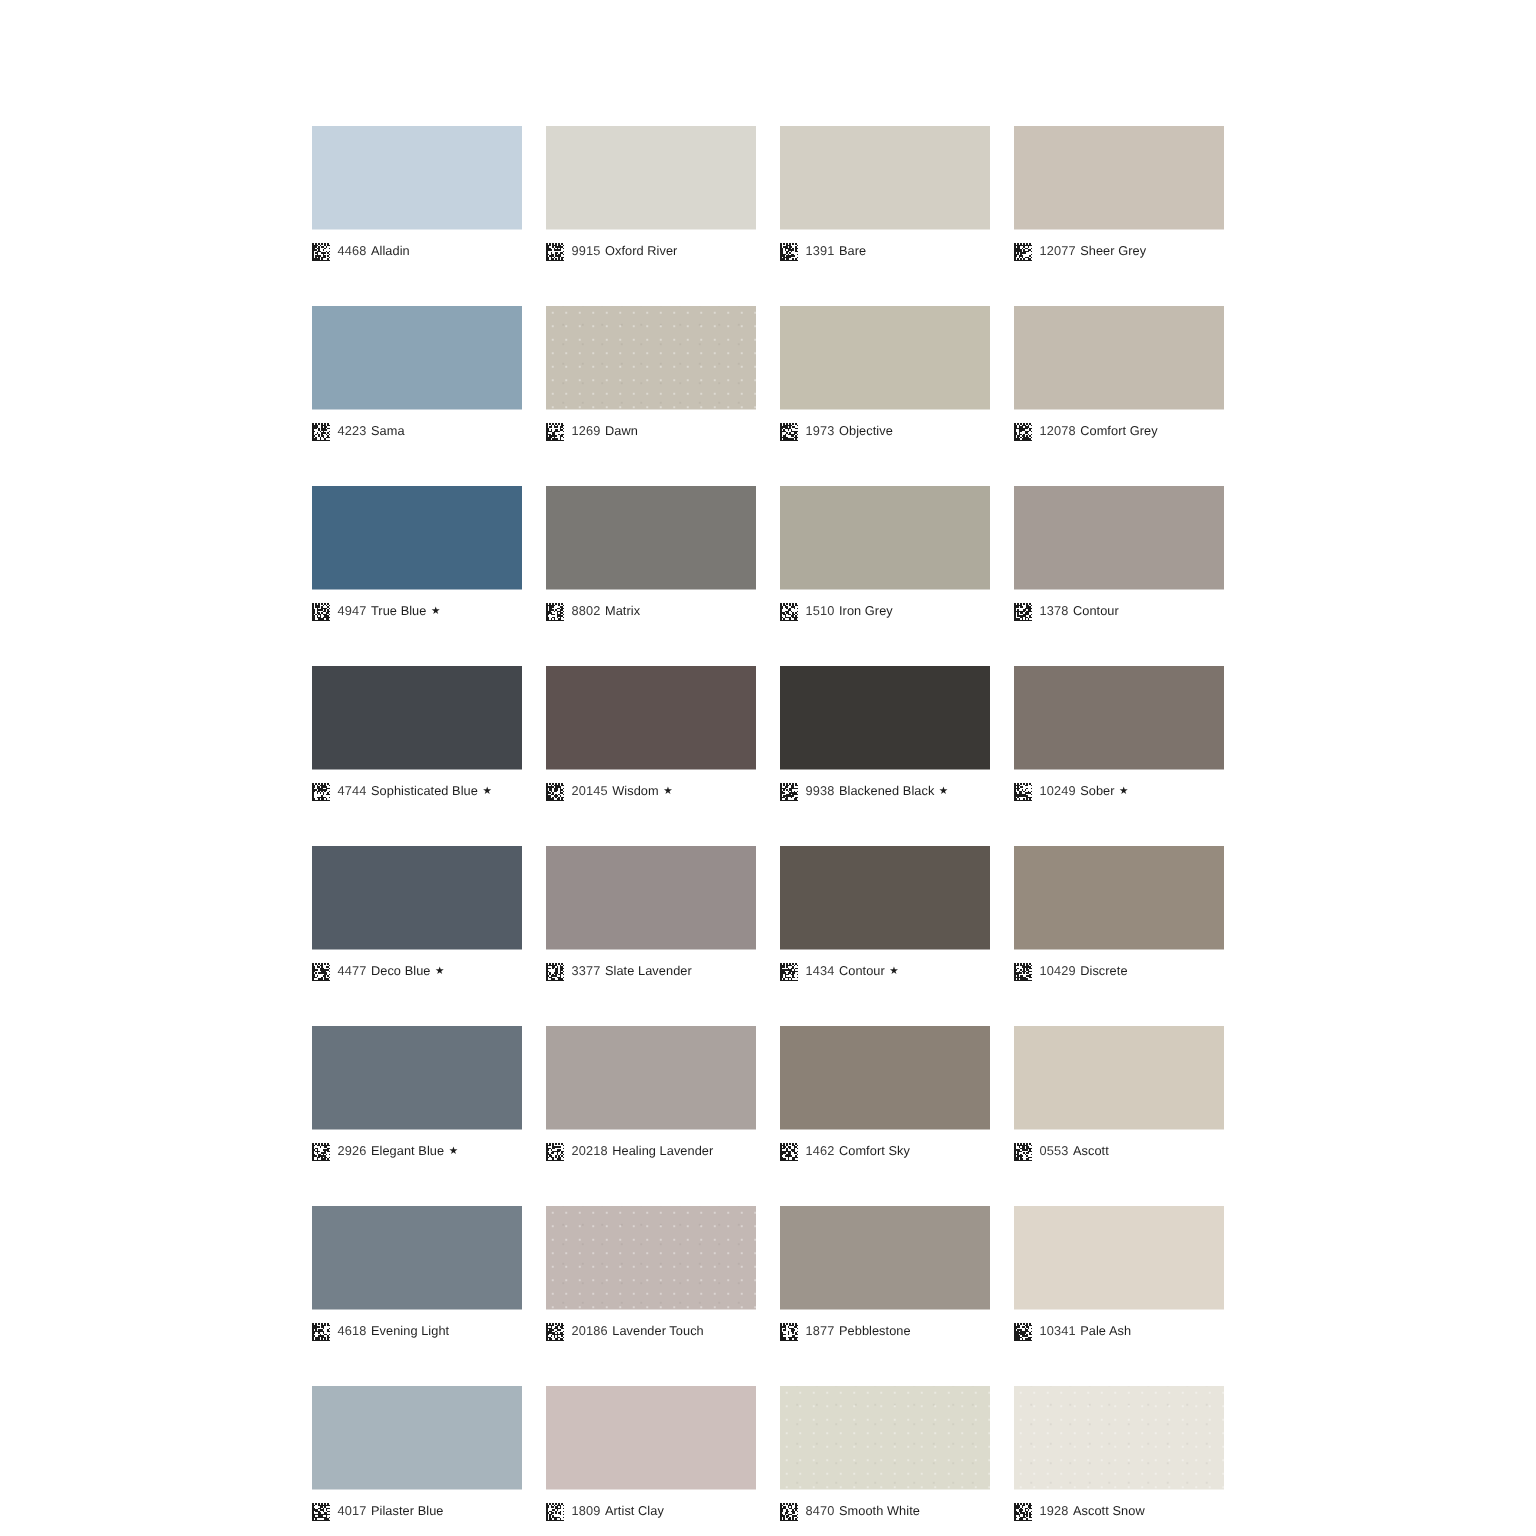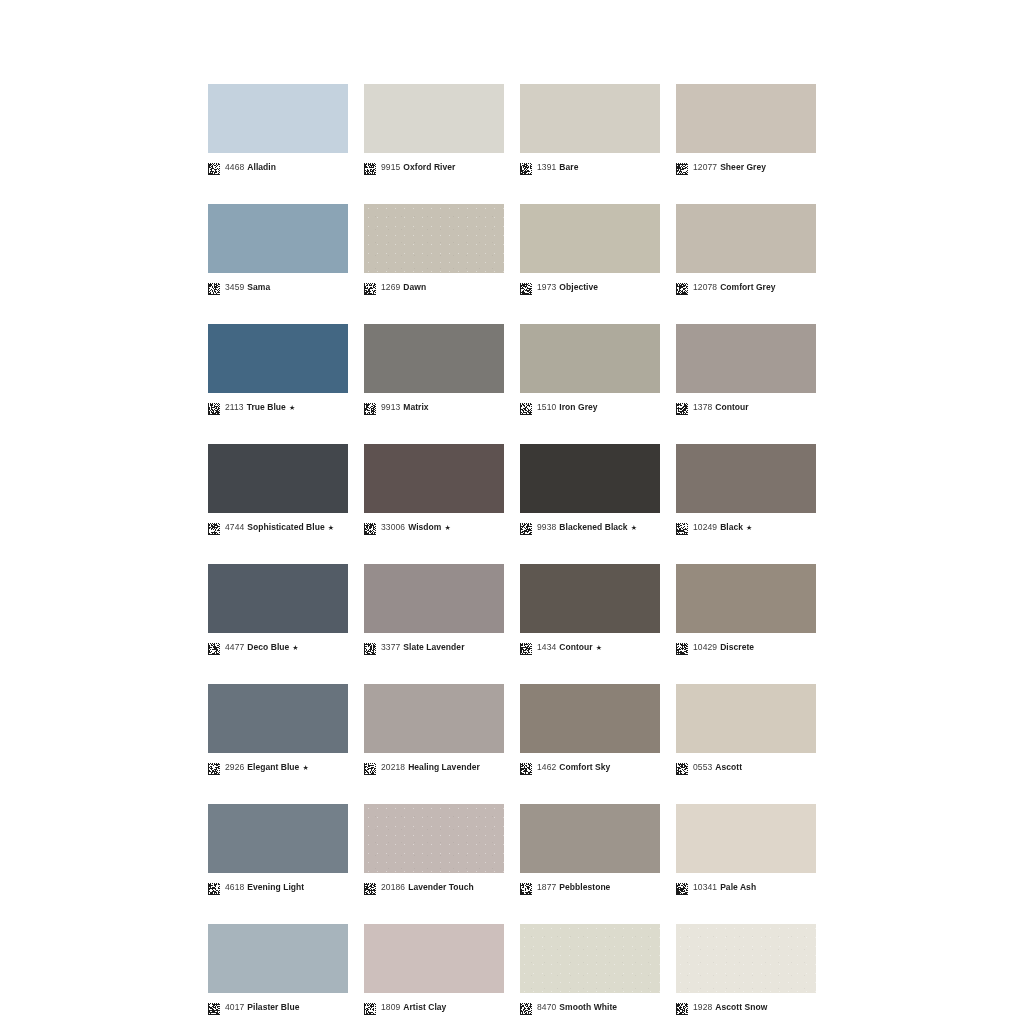--- a/index.html
+++ b/index.html
@@ -89,21 +89,21 @@
   .swatch-code {
     font-size: 8.5px;
     color: #3b3b3b;
     font-weight: 400;
     letter-spacing: 0.1px;
   }
 
   .swatch-name {
     font-size: 8.5px;
     color: #1d1d1d;
-    font-weight: 700;
+    font-weight: 400;
     margin-left: 3px;
     letter-spacing: 0.05px;
   }
 
   .swatch-star {
     font-size: 7px;
     color: #1d1d1d;
     margin-left: 3px;
     line-height: 1;
   }
@@ -598,21 +598,21 @@
                 <rect x="4" y="11" width="1" height="1"></rect>
                 <rect x="5" y="11" width="1" height="1"></rect>
                 <rect x="6" y="11" width="1" height="1"></rect>
                 <rect x="7" y="11" width="1" height="1"></rect>
                 <rect x="8" y="11" width="1" height="1"></rect>
                 <rect x="9" y="11" width="1" height="1"></rect>
                 <rect x="10" y="11" width="1" height="1"></rect>
                 <rect x="11" y="11" width="1" height="1"></rect>
               </g>
             </svg></span>
-          <span class="swatch-code">3459</span>
+          <span class="swatch-code">4223</span>
           <span class="swatch-name">Sama</span>
         </div>
       </div>
       <div class="swatch-card">
         <div class="swatch-chip speckle" style="background: rgb(199, 193, 180);"></div>
         <div class="swatch-caption">
           <span class="code-icon"><svg viewBox="0 0 12 12" width="12" height="12" shape-rendering="crispEdges">
               <rect width="12" height="12" fill="#ffffff"></rect>
               <g fill="#1a1a1a">
                 <rect x="0" y="0" width="1" height="1"></rect>
@@ -1011,21 +1011,21 @@
                 <rect x="4" y="11" width="1" height="1"></rect>
                 <rect x="5" y="11" width="1" height="1"></rect>
                 <rect x="6" y="11" width="1" height="1"></rect>
                 <rect x="7" y="11" width="1" height="1"></rect>
                 <rect x="8" y="11" width="1" height="1"></rect>
                 <rect x="9" y="11" width="1" height="1"></rect>
                 <rect x="10" y="11" width="1" height="1"></rect>
                 <rect x="11" y="11" width="1" height="1"></rect>
               </g>
             </svg></span>
-          <span class="swatch-code">2113</span>
+          <span class="swatch-code">4947</span>
           <span class="swatch-name">True Blue</span>
           <span class="swatch-star">★</span>
         </div>
       </div>
       <div class="swatch-card">
         <div class="swatch-chip" style="background: rgb(122, 120, 116);"></div>
         <div class="swatch-caption">
           <span class="code-icon"><svg viewBox="0 0 12 12" width="12" height="12" shape-rendering="crispEdges">
               <rect width="12" height="12" fill="#ffffff"></rect>
               <g fill="#1a1a1a">
@@ -1112,21 +1112,21 @@
                 <rect x="4" y="11" width="1" height="1"></rect>
                 <rect x="5" y="11" width="1" height="1"></rect>
                 <rect x="6" y="11" width="1" height="1"></rect>
                 <rect x="7" y="11" width="1" height="1"></rect>
                 <rect x="8" y="11" width="1" height="1"></rect>
                 <rect x="9" y="11" width="1" height="1"></rect>
                 <rect x="10" y="11" width="1" height="1"></rect>
                 <rect x="11" y="11" width="1" height="1"></rect>
               </g>
             </svg></span>
-          <span class="swatch-code">9913</span>
+          <span class="swatch-code">8802</span>
           <span class="swatch-name">Matrix</span>
         </div>
       </div>
       <div class="swatch-card">
         <div class="swatch-chip" style="background: rgb(174, 170, 156);"></div>
         <div class="swatch-caption">
           <span class="code-icon"><svg viewBox="0 0 12 12" width="12" height="12" shape-rendering="crispEdges">
               <rect width="12" height="12" fill="#ffffff"></rect>
               <g fill="#1a1a1a">
                 <rect x="0" y="0" width="1" height="1"></rect>
@@ -1513,21 +1513,21 @@
                 <rect x="4" y="11" width="1" height="1"></rect>
                 <rect x="5" y="11" width="1" height="1"></rect>
                 <rect x="6" y="11" width="1" height="1"></rect>
                 <rect x="7" y="11" width="1" height="1"></rect>
                 <rect x="8" y="11" width="1" height="1"></rect>
                 <rect x="9" y="11" width="1" height="1"></rect>
                 <rect x="10" y="11" width="1" height="1"></rect>
                 <rect x="11" y="11" width="1" height="1"></rect>
               </g>
             </svg></span>
-          <span class="swatch-code">33006</span>
+          <span class="swatch-code">20145</span>
           <span class="swatch-name">Wisdom</span>
           <span class="swatch-star">★</span>
         </div>
       </div>
       <div class="swatch-card">
         <div class="swatch-chip speckle-dark" style="background: rgb(58, 56, 53);"></div>
         <div class="swatch-caption">
           <span class="code-icon"><svg viewBox="0 0 12 12" width="12" height="12" shape-rendering="crispEdges">
               <rect width="12" height="12" fill="#ffffff"></rect>
               <g fill="#1a1a1a">
@@ -1711,21 +1711,21 @@
                 <rect x="5" y="11" width="1" height="1"></rect>
                 <rect x="6" y="11" width="1" height="1"></rect>
                 <rect x="7" y="11" width="1" height="1"></rect>
                 <rect x="8" y="11" width="1" height="1"></rect>
                 <rect x="9" y="11" width="1" height="1"></rect>
                 <rect x="10" y="11" width="1" height="1"></rect>
                 <rect x="11" y="11" width="1" height="1"></rect>
               </g>
             </svg></span>
           <span class="swatch-code">10249</span>
-          <span class="swatch-name">Black</span>
+          <span class="swatch-name">Sober</span>
           <span class="swatch-star">★</span>
         </div>
       </div>
       <div class="swatch-card">
         <div class="swatch-chip" style="background: rgb(83, 92, 102);"></div>
         <div class="swatch-caption">
           <span class="code-icon"><svg viewBox="0 0 12 12" width="12" height="12" shape-rendering="crispEdges">
               <rect width="12" height="12" fill="#ffffff"></rect>
               <g fill="#1a1a1a">
                 <rect x="0" y="0" width="1" height="1"></rect>

